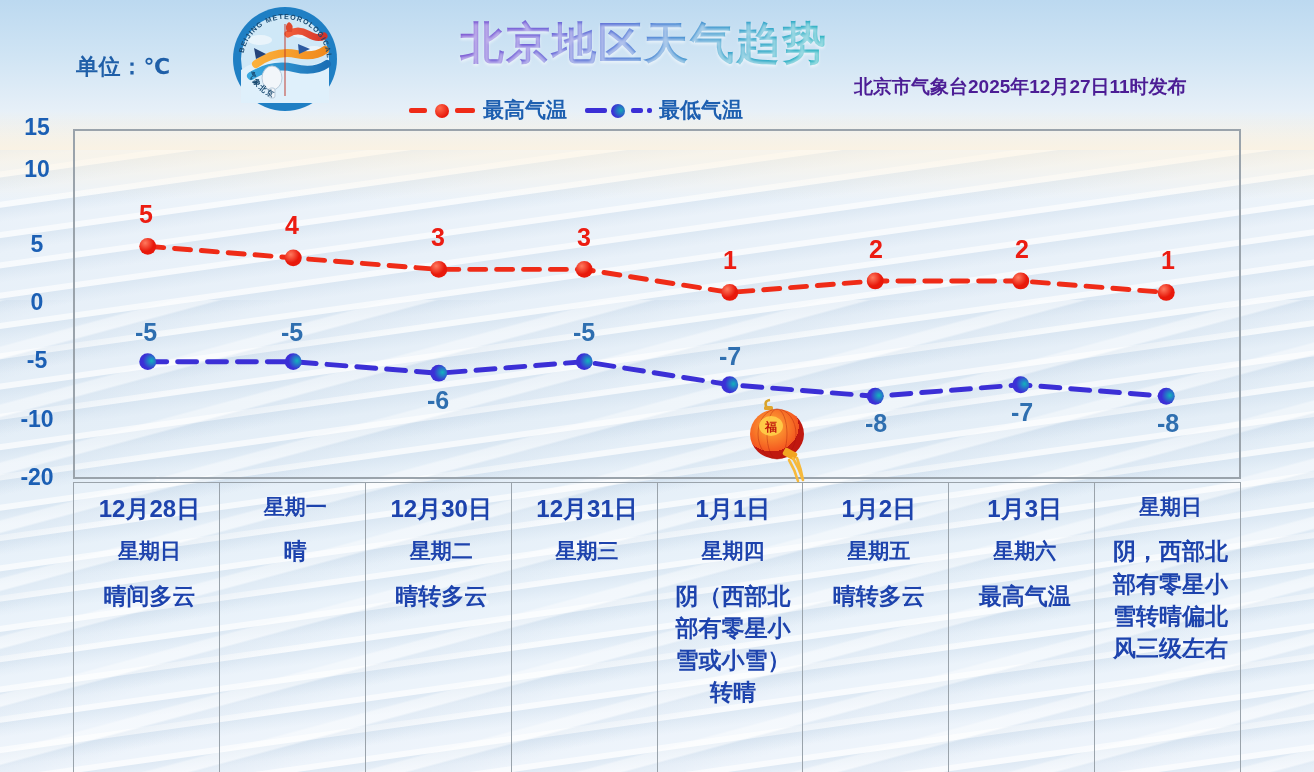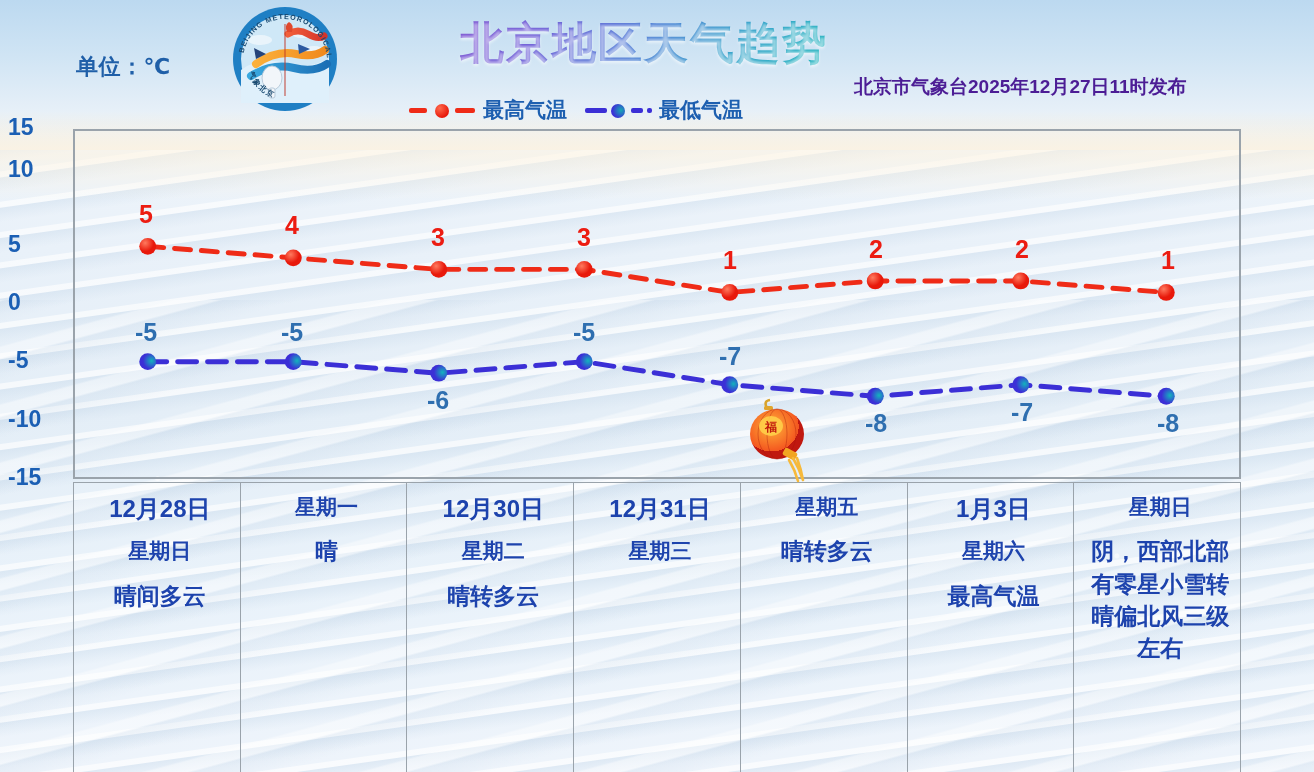--- a/index.html
+++ b/index.html
@@ -99,21 +99,21 @@
 
   
   #plot{
     position:absolute; left:73px; top:129px; width:1168px; height:350px; z-index:4;
     border:2px solid #9aa3ab; border-bottom:2px solid #9aa3ab;
     background:rgba(255,255,255,.02);
   }
   #plot svg{ position:absolute; inset:0; width:100%; height:100%; overflow:visible; }
 
   .ytick{
-    position:absolute; z-index:5; right:0; width:58px; text-align:left;
+    position:absolute; z-index:5; right:0; width:58px; text-align:center;
     font-size:23px; font-weight:bold; color:#1b5fb4;
   }
   #yaxis{ position:absolute; left:0; top:129px; width:66px; height:350px; z-index:5; }
 
   .pt-label{
     position:absolute; z-index:7; transform:translateX(-50%);
     font-size:25px; font-weight:bold; white-space:nowrap;
   }
   .pt-label.hi{ color:#ec1c12; }
   .pt-label.lo{ color:#2f6fb0; }
@@ -231,21 +231,21 @@
   <div>北京市气象台2025年12月27日11时发布</div>
 </div>
 
 <div id="yaxis">
     <div class="ytick" style="top: -15px;">15</div>
     <div class="ytick" style="top: 27px;">10</div>
     <div class="ytick" style="top: 101.667px;">5</div>
     <div class="ytick" style="top: 160px;">0</div>
     <div class="ytick" style="top: 218.333px;">-5</div>
     <div class="ytick" style="top: 276.667px;">-10</div>
-    <div class="ytick" style="top: 335px;">-15</div>
+    <div class="ytick" style="top: 335px;">-20</div>
   </div>
 
 <div id="plot">
   <svg id="chart-svg" viewBox="0 0 1168 350" preserveAspectRatio="none">
     <defs>
       <radialGradient id="hiDot" cx="35%" cy="30%">
         <stop offset="0" stop-color="#ff7a5e"></stop>
           <stop offset="1" stop-color="#e8190b"></stop>
       </radialGradient>
       <radialGradient id="loDot" cx="72%" cy="45%">
@@ -312,20 +312,26 @@
     <div class="col">
       <div class="c-date">12月30日</div>
       <div class="c-week">星期二</div>
       <div class="c-wx">晴转多云</div>
     </div>
     <div class="col">
       <div class="c-date">12月31日</div>
       <div class="c-week">星期三</div>
     </div>
     <div class="col">
+      <div class="c-date">1月1日</div>
+      <div class="c-week">星期四</div>
+      <div class="c-wx">阴（西部北部有零星小雪或小雪）转晴</div>
+    </div>
+    <div class="col">
+      <div class="c-date">1月2日</div>
       <div class="c-week">星期五</div>
       <div class="c-wx">晴转多云</div>
     </div>
     <div class="col">
       <div class="c-date">1月3日</div>
       <div class="c-week">星期六</div>
       <div class="c-wx">最高气温</div>
     </div>
     <div class="col">
       <div class="c-week">星期日</div>

